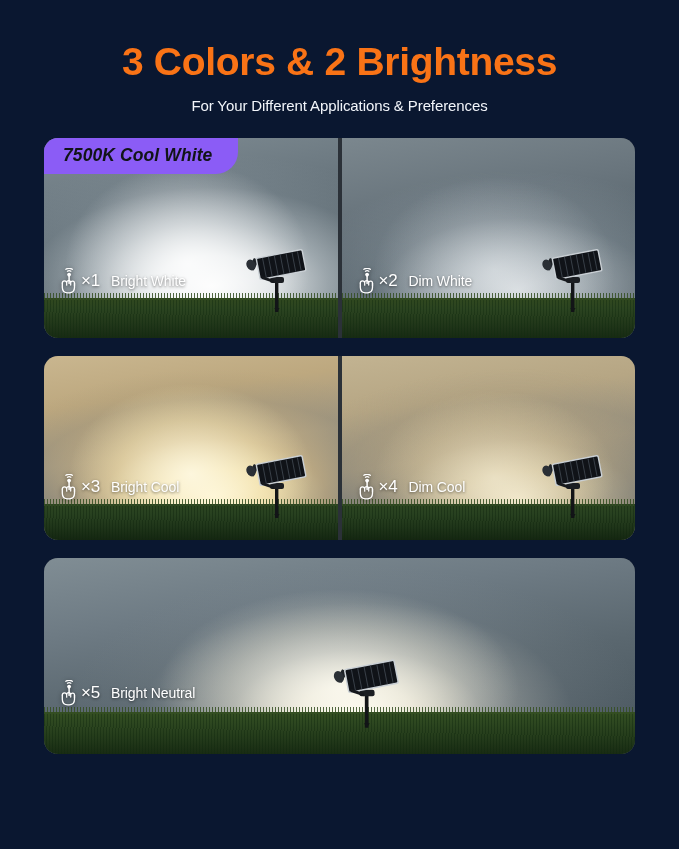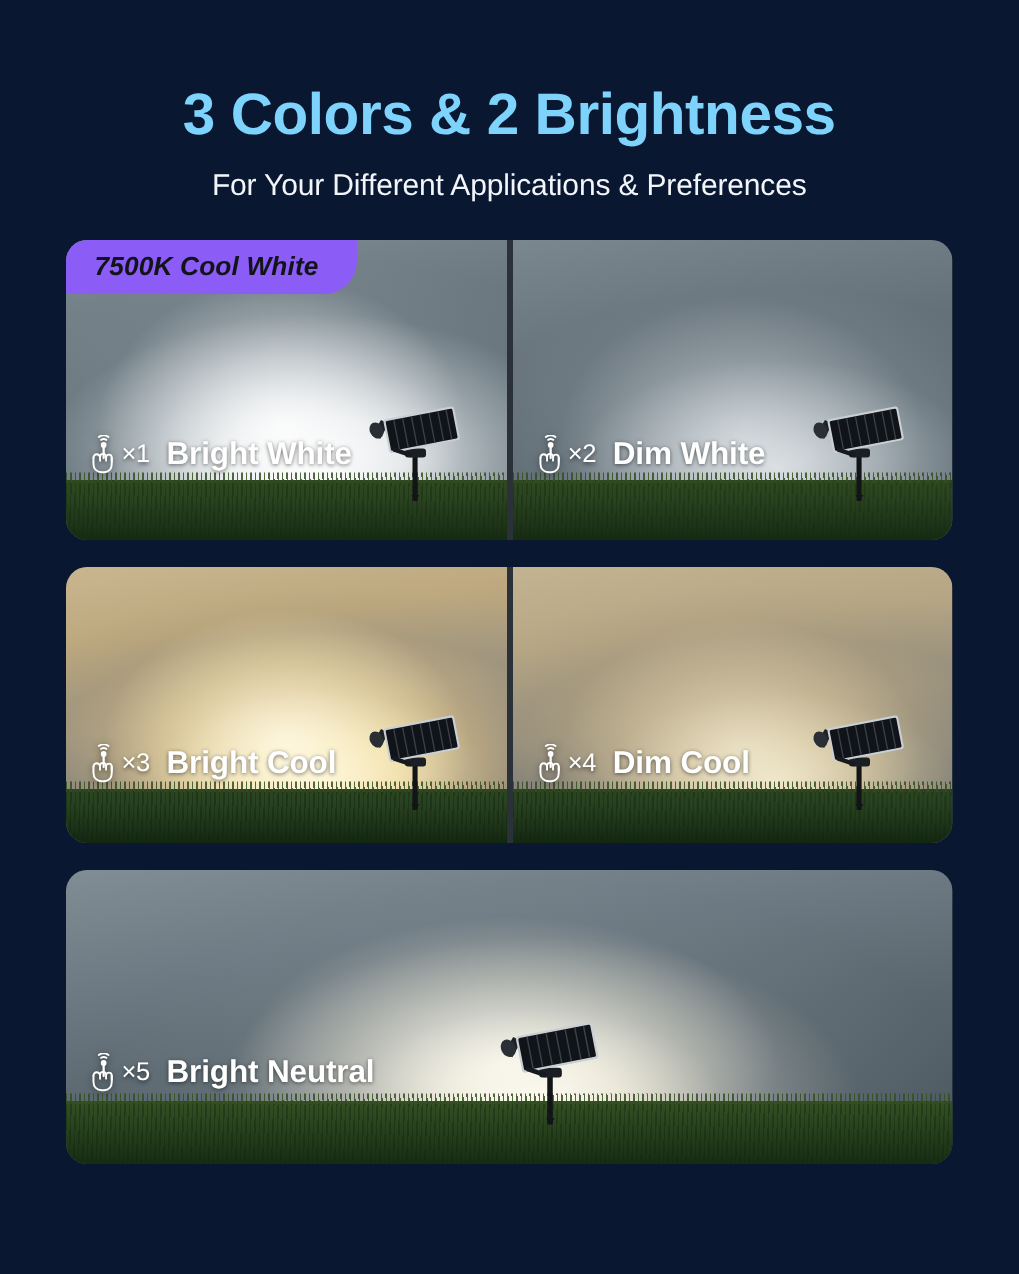--- a/index.html
+++ b/index.html
@@ -8,30 +8,30 @@
     background:#0a1730;
     font-family:"Liberation Sans", sans-serif;
     overflow:hidden;
     position:relative;
   }
   .page{width:679px;height:849px;position:relative;}
 
   
   .header{padding-top:42px;text-align:center;}
   .title{
-    color:#7dd3fc;
+    color:#f97316;
     font-size:39px;
     font-weight:bold;
     letter-spacing:-0.3px;
     line-height:1.05;
-    margin:15px;
+    margin:0;
   }
   .subtitle{
     color:#f2f5fa;
-    font-size:20px;
+    font-size:15px;
     font-weight:normal;
     margin:14px 0 0 0;
     letter-spacing:-0.1px;
   }
 
   
   .cards{margin-top:24px;padding:0 44px;}
   .card{
     position:relative;
     border-radius:14px;
@@ -164,22 +164,22 @@
     margin-right:1px;
     filter:drop-shadow(0 1px 2px rgba(0,0,0,0.5));
   }
   .mult{
     font-size:17px;
     font-weight:normal;
     letter-spacing:-0.2px;
     text-shadow:0 1px 3px rgba(0,0,0,0.55);
   }
   .cap-label{
-    font-size:21px;
-    font-weight:bold;
+    font-size:14px;
+    font-weight:normal;
     margin-left:11px;
     letter-spacing:-0.1px;
     text-shadow:0 1px 3px rgba(0,0,0,0.55);
   }
 
   
   .lamp{position:absolute;z-index:5;}
   .lamp svg{display:block;}
 </style>
 </head>

